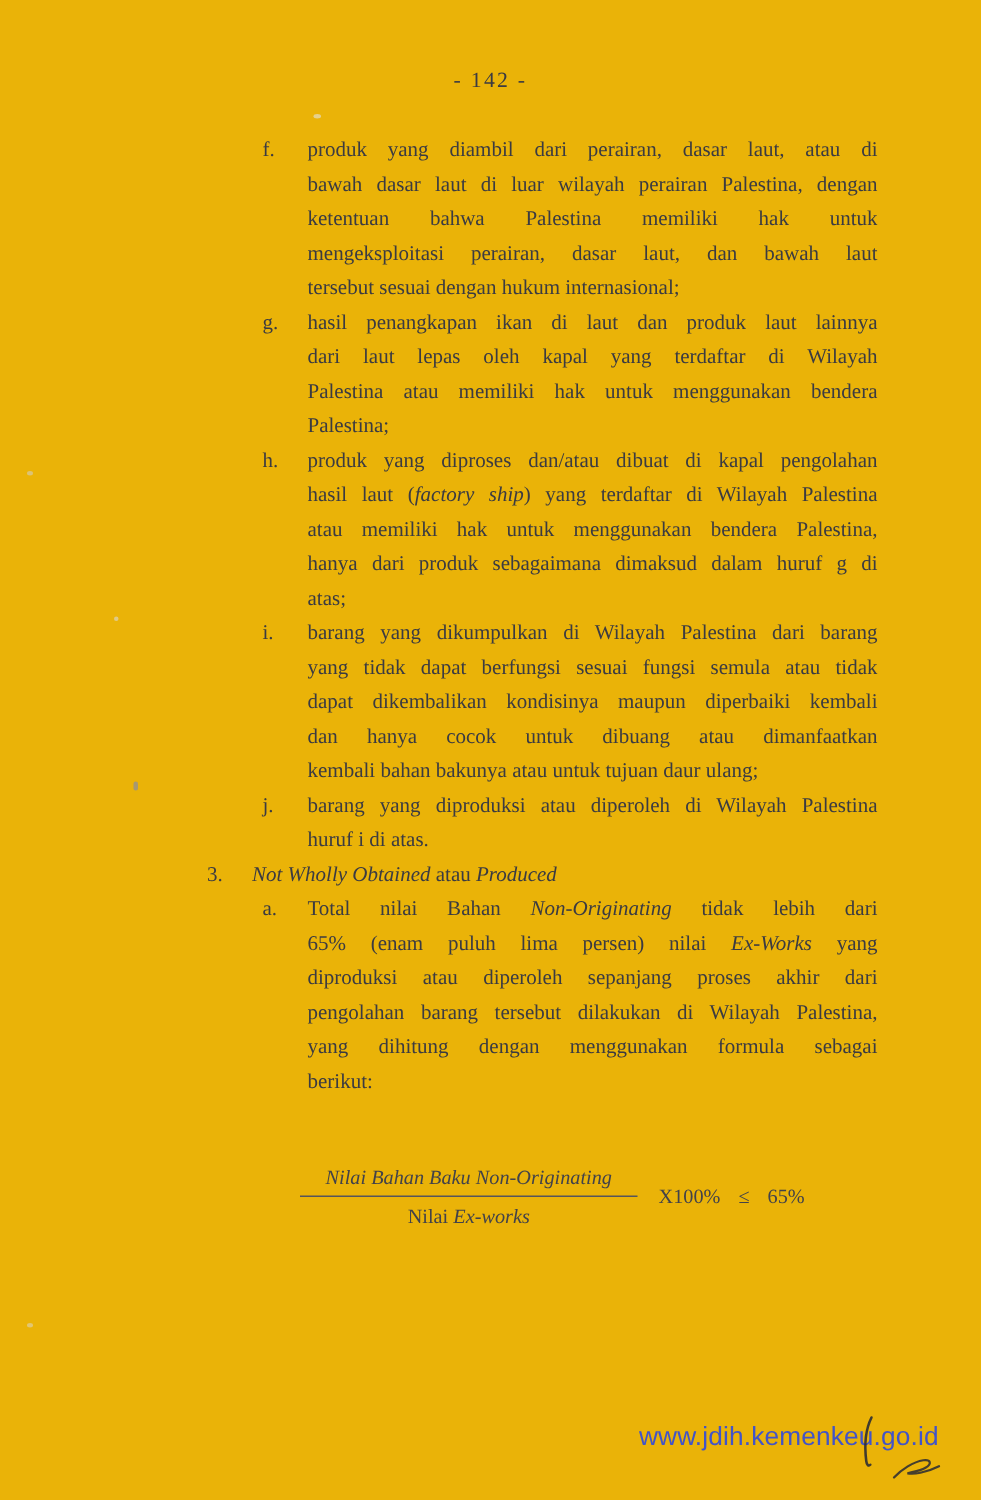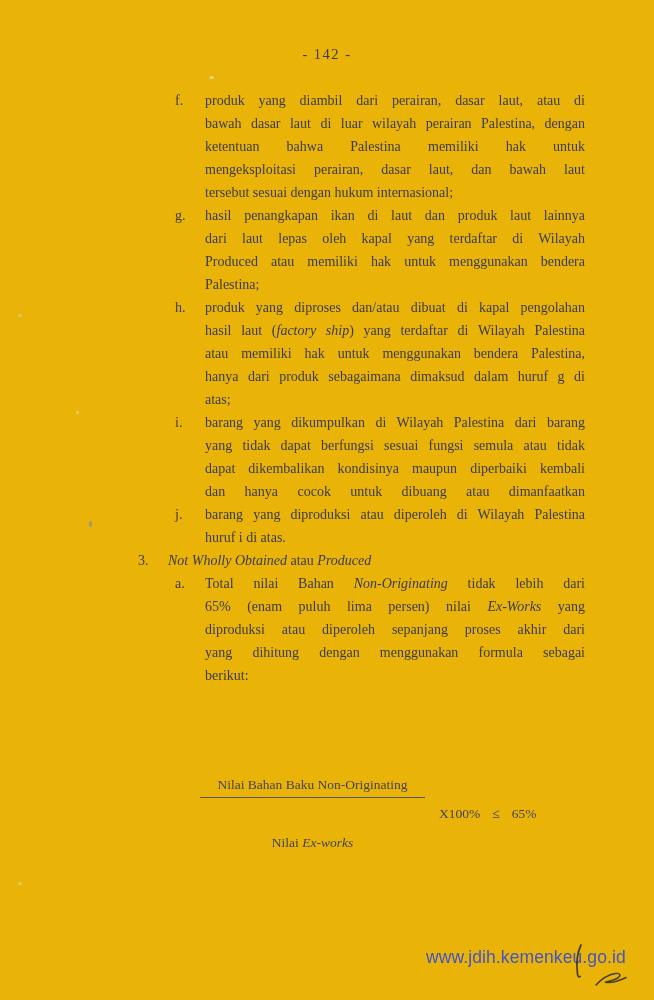--- a/index.html
+++ b/index.html
@@ -44,23 +44,23 @@
   .formula {
     position: absolute;
     top: 777px;
     left: 200px;
     display: flex;
     align-items: center;
     font-size: 13.5px;
     color: #42424a;
   }
   .fraction { width: 225px; text-align: center; }
-  .fraction .num { padding: 0 2px 4px 2px; }
+  .fraction .num { padding: 0 2px 4px 2px; font-style: italic; }
   .fraction .bar { border-top: 1.2px solid #55555c; height: 0; }
-  .fraction .den { padding-top: 5px; margin-top: 32px; }
+  .fraction .den { padding-top: 5px; }
   .rhs { display: flex; align-items: center; margin-left: 14px; }
   .rhs .op-x { margin-left: 0; }
   .rhs .val-100 { }
   .rhs .op-lte { margin-left: 12px; }
   .rhs .val-65 { margin-left: 12px; }
   .watermark {
     position: absolute;
     top: 947px;
     left: 426px;
     font-family: "Liberation Sans", sans-serif;
@@ -99,41 +99,42 @@
           <div class="line just"><span>ketentuan bahwa Palestina memiliki hak untuk</span></div>
           <div class="line just"><span>mengeksploitasi perairan, dasar laut, dan bawah laut</span></div>
           <div class="line"><span>tersebut sesuai dengan hukum internasional;</span></div>
         </div>
       </div>
       <div class="li level-2">
         <span class="lbl">g.</span>
         <div class="txt">
           <div class="line just"><span>hasil penangkapan ikan di laut dan produk laut lainnya</span></div>
           <div class="line just"><span>dari laut lepas oleh kapal yang terdaftar di Wilayah</span></div>
-          <div class="line just"><span>Produced atau memiliki hak untuk menggunakan bendera</span></div>
+          <div class="line just"><span>Palestina atau memiliki hak untuk menggunakan bendera</span></div>
           <div class="line"><span>Palestina;</span></div>
         </div>
       </div>
       <div class="li level-2">
         <span class="lbl">h.</span>
         <div class="txt">
           <div class="line just"><span>produk yang diproses dan/atau dibuat di kapal pengolahan</span></div>
           <div class="line just"><span>hasil laut (</span><i>factory ship</i><span>) yang terdaftar di Wilayah Palestina</span></div>
           <div class="line just"><span>atau memiliki hak untuk menggunakan bendera Palestina,</span></div>
           <div class="line just"><span>hanya dari produk sebagaimana dimaksud dalam huruf g di</span></div>
           <div class="line"><span>atas;</span></div>
         </div>
       </div>
       <div class="li level-2">
         <span class="lbl">i.</span>
         <div class="txt">
           <div class="line just"><span>barang yang dikumpulkan di Wilayah Palestina dari barang</span></div>
           <div class="line just"><span>yang tidak dapat berfungsi sesuai fungsi semula atau tidak</span></div>
           <div class="line just"><span>dapat dikembalikan kondisinya maupun diperbaiki kembali</span></div>
           <div class="line just"><span>dan hanya cocok untuk dibuang atau dimanfaatkan</span></div>
+          <div class="line"><span>kembali bahan bakunya atau untuk tujuan daur ulang;</span></div>
         </div>
       </div>
       <div class="li level-2">
         <span class="lbl">j.</span>
         <div class="txt">
           <div class="line just"><span>barang yang diproduksi atau diperoleh di Wilayah Palestina</span></div>
           <div class="line"><span>huruf i di atas.</span></div>
         </div>
       </div>
       <div class="li level-1">
@@ -141,20 +142,21 @@
         <div class="txt">
           <div class="line"><i>Not Wholly Obtained</i><span> atau </span><i>Produced</i></div>
         </div>
       </div>
       <div class="li level-2">
         <span class="lbl">a.</span>
         <div class="txt">
           <div class="line just"><span>Total nilai Bahan </span><i>Non-Originating</i><span> tidak lebih dari</span></div>
           <div class="line just"><span>65% (enam puluh lima persen) nilai </span><i>Ex-Works</i><span> yang</span></div>
           <div class="line just"><span>diproduksi atau diperoleh sepanjang proses akhir dari</span></div>
+          <div class="line just"><span>pengolahan barang tersebut dilakukan di Wilayah Palestina,</span></div>
           <div class="line just"><span>yang dihitung dengan menggunakan formula sebagai</span></div>
           <div class="line"><span>berikut:</span></div>
         </div>
       </div>
     </div>
 
   <div class="formula">
     <div class="fraction">
       <div class="num">Nilai Bahan Baku Non-Originating</div>
       <div class="bar"></div>

